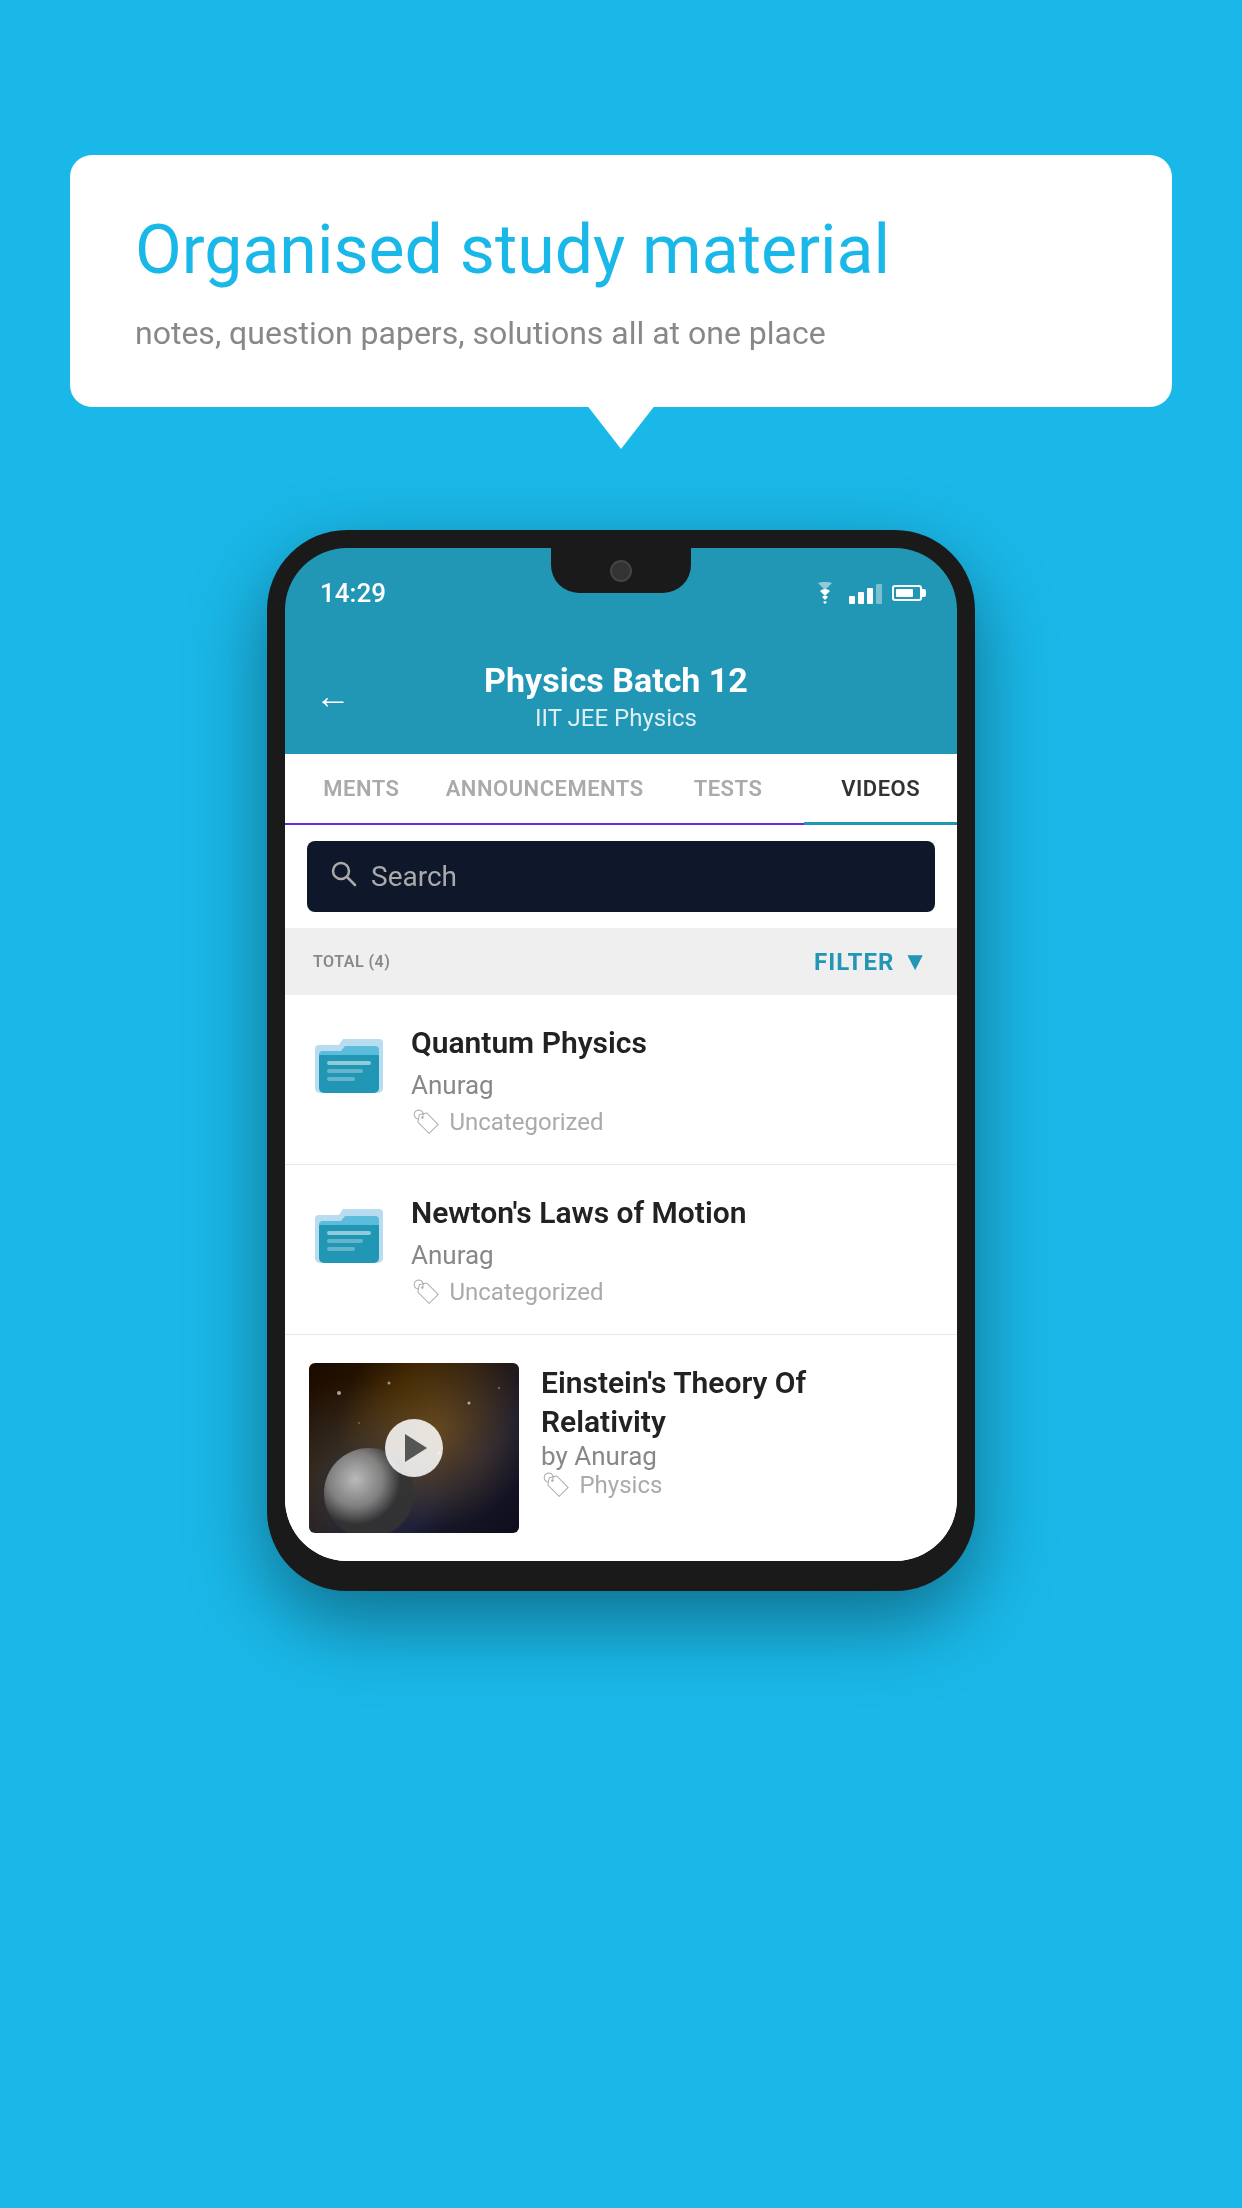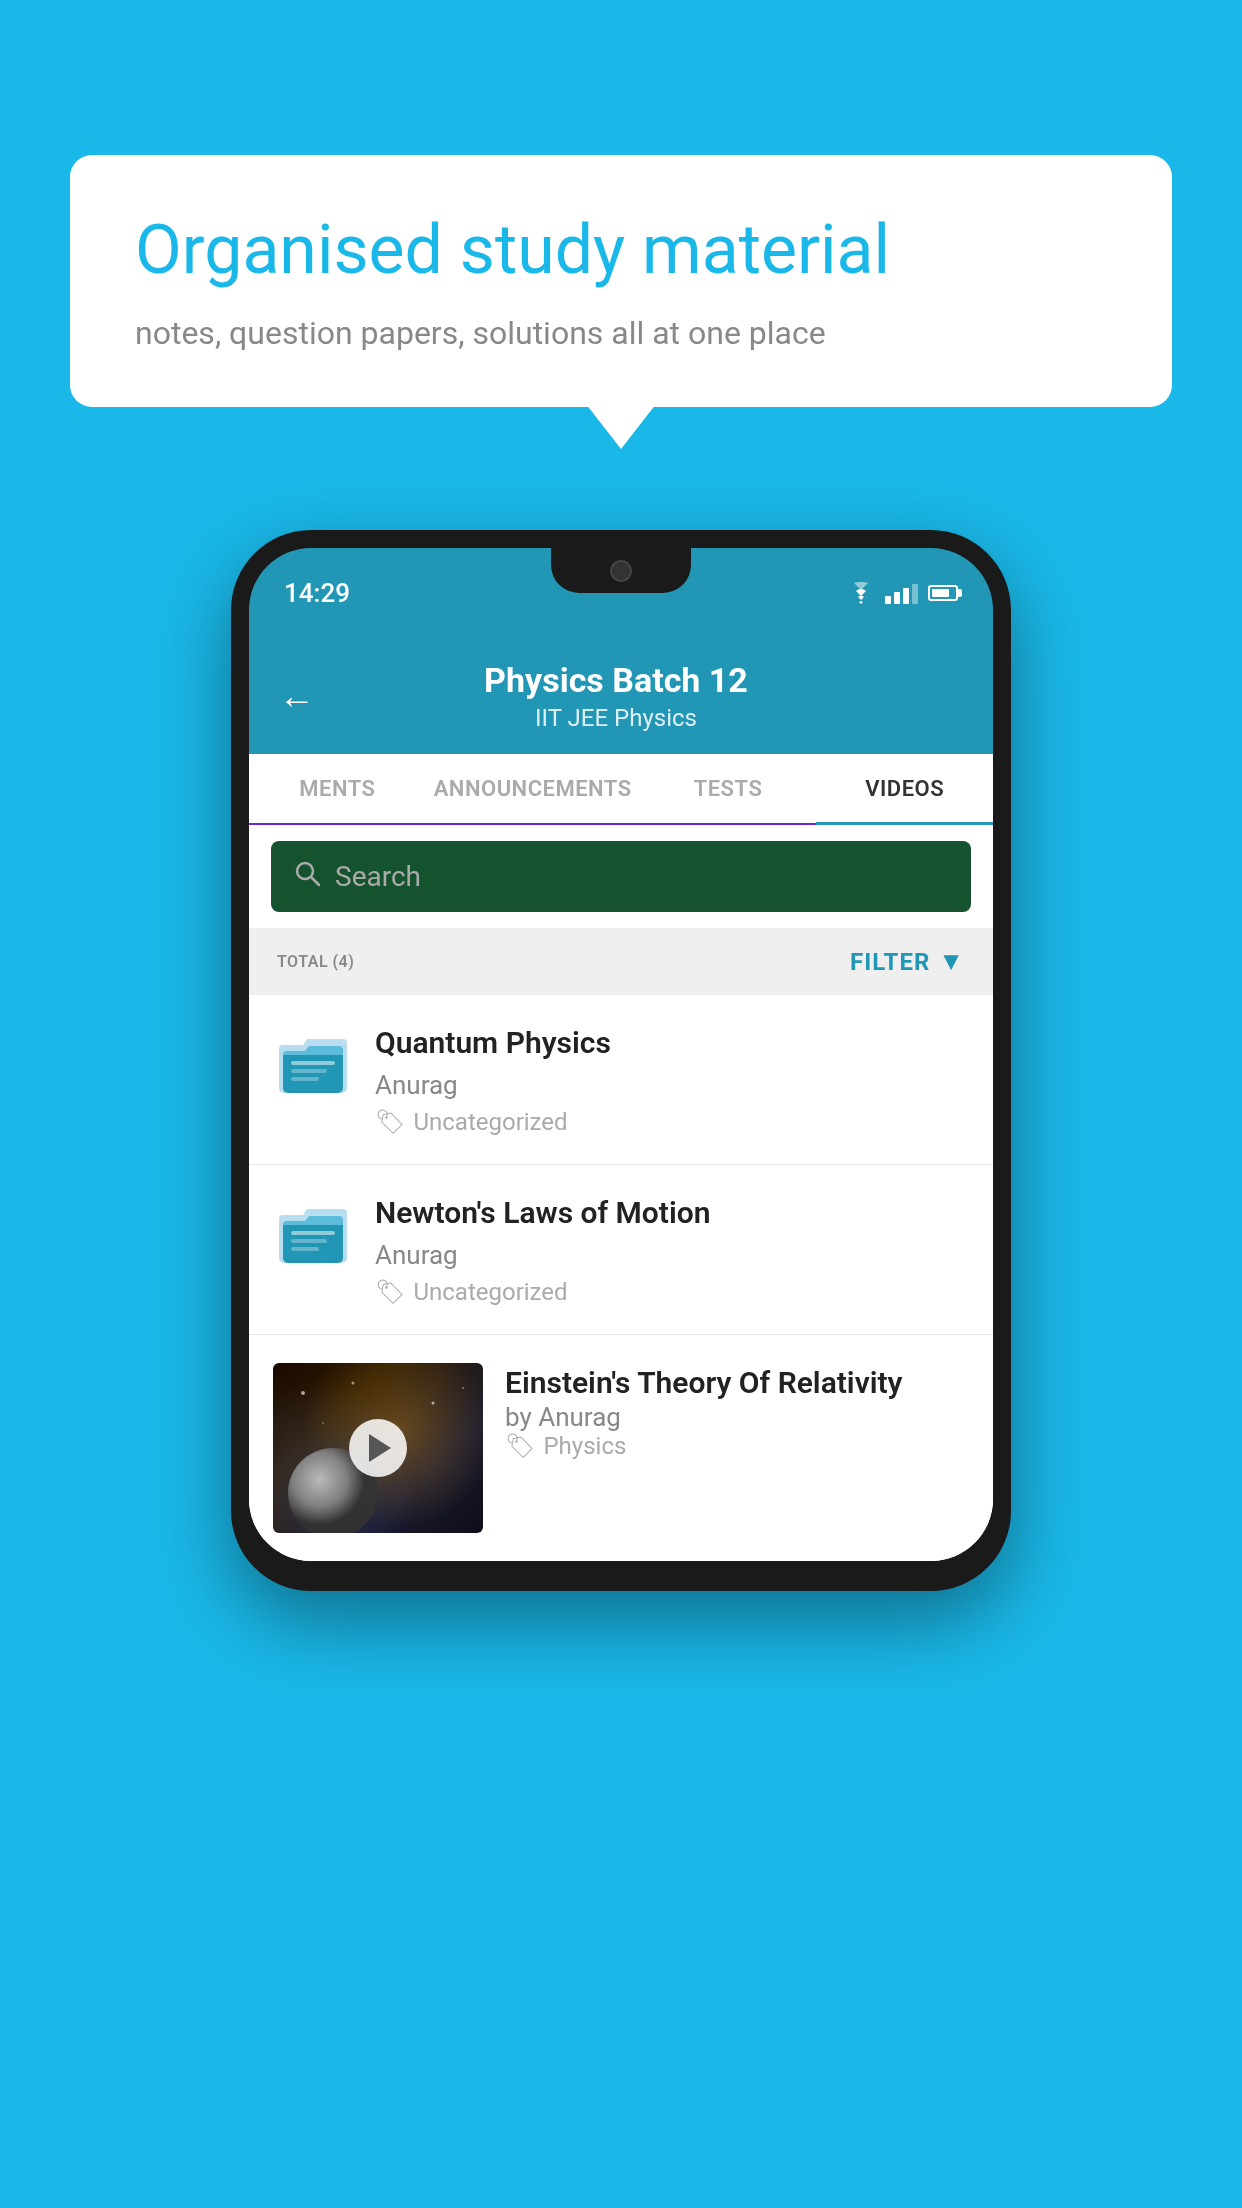--- a/index.html
+++ b/index.html
@@ -55,21 +55,21 @@
       color: #888;
       font-weight: 400;
     }
 
     
     .phone-wrapper {
       position: absolute;
       top: 530px;
       left: 50%;
       transform: translateX(-50%);
-      width: 780px;
+      width: 708px;
     }
 
     .phone-outer {
       background: #1a1a1a;
       border-radius: 80px;
       padding: 18px 18px 30px 18px;
       box-shadow: 0 30px 80px rgba(0,0,0,0.4);
       position: relative;
     }
 
@@ -234,21 +234,21 @@
       background: #2196b5;
     }
 
     
     .search-container {
       background: white;
       padding: 16px 22px;
     }
 
     .search-bar {
-      background: #14532d;
+      background: #0f172a;
       border-radius: 8px;
       display: flex;
       align-items: center;
       padding: 18px 22px;
       gap: 14px;
     }
 
     .search-icon-wrap {
       color: #aaa;
       font-size: 28px;

